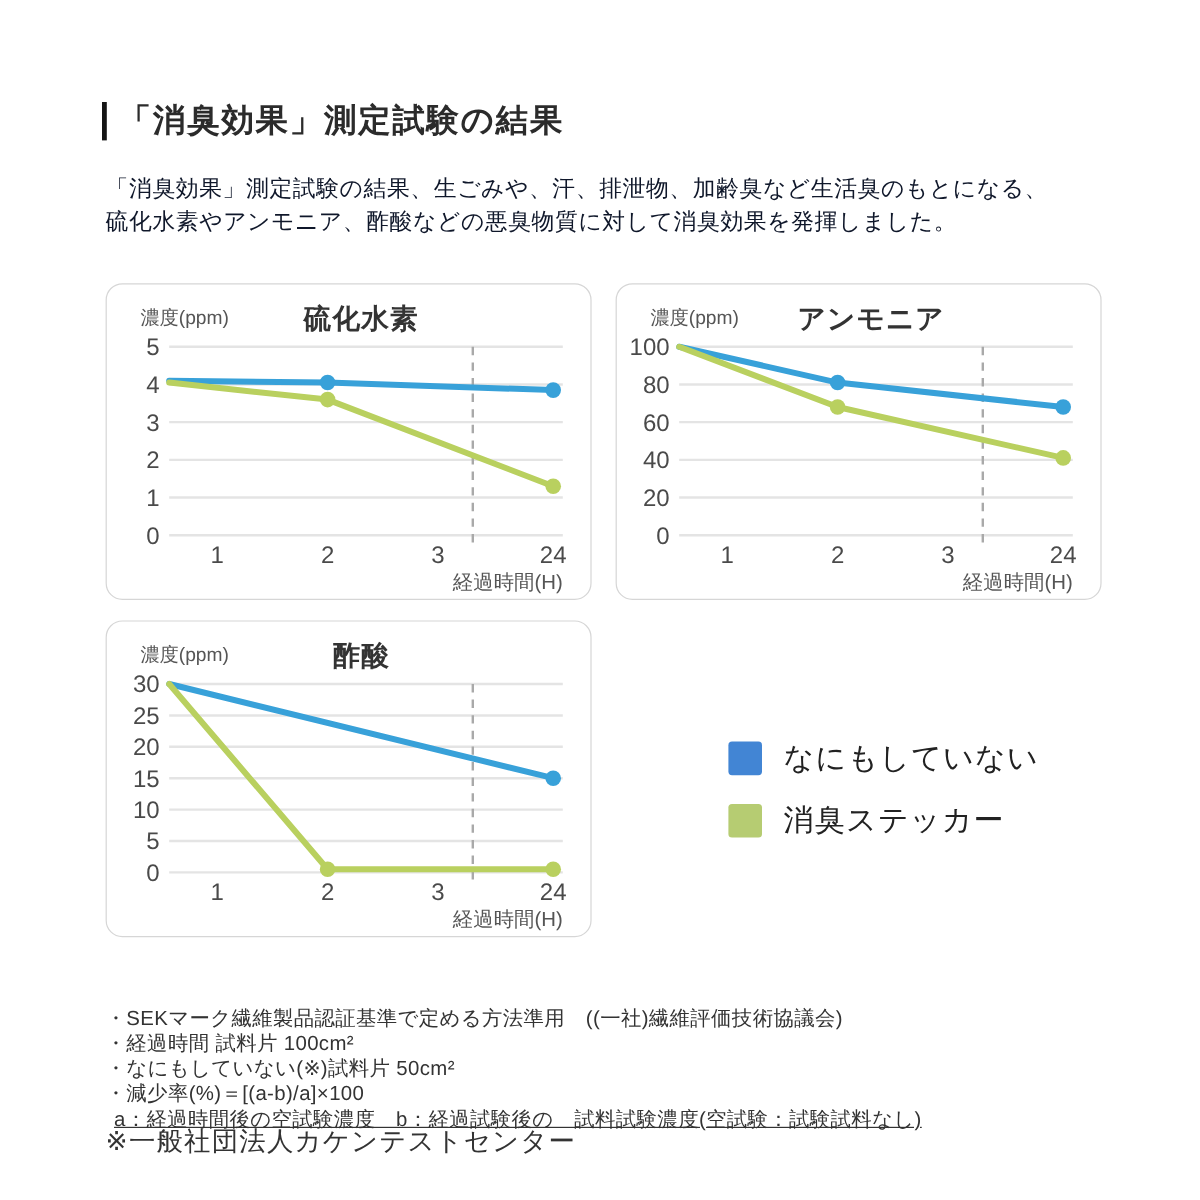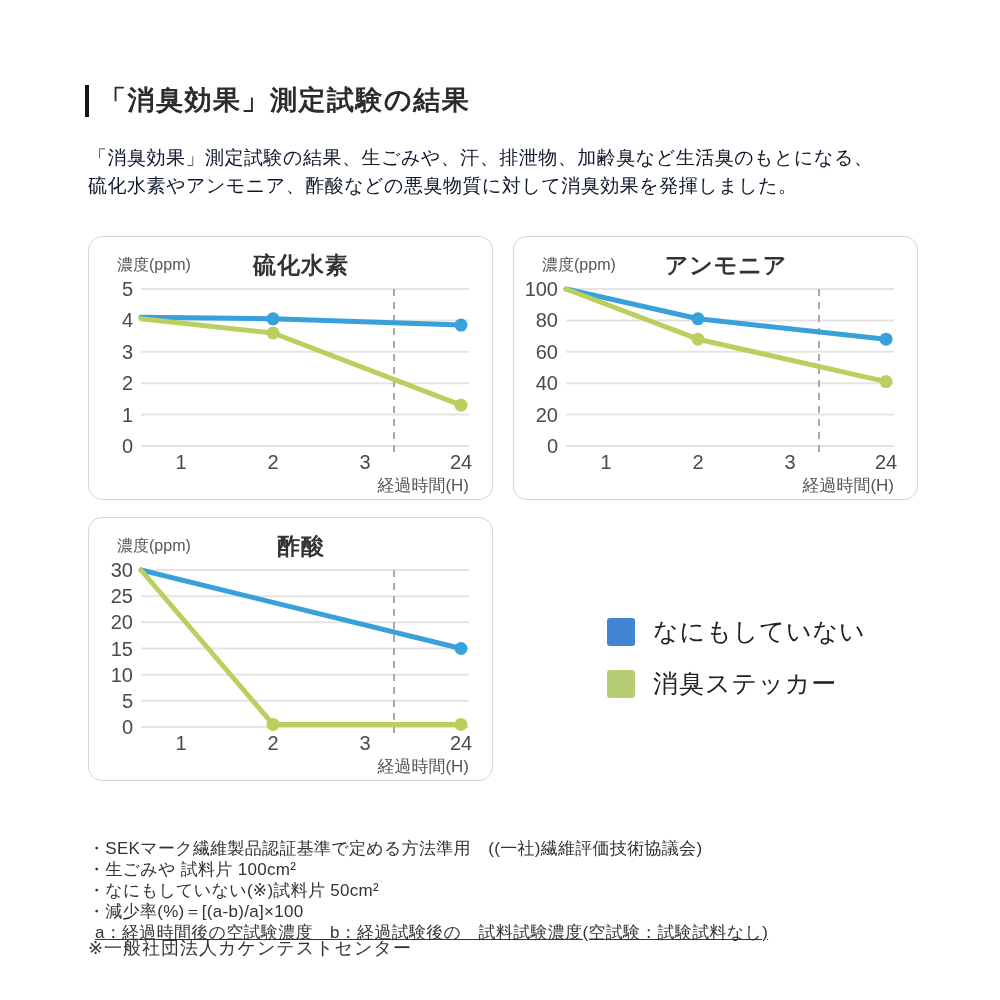--- a/index.html
+++ b/index.html
@@ -17,21 +17,21 @@
               border:1.5px solid #d6d6d6;border-radius:14px;box-sizing:border-box;overflow:hidden;}
 
   .legend{position:absolute;left:607px;top:615px;}
   .legend-item{display:flex;align-items:center;margin-bottom:19px;}
   .legend-swatch{width:28px;height:28px;border-radius:3px;flex:0 0 auto;}
   .legend-label{margin-left:18px;font-size:25px;color:#222;letter-spacing:1px;}
 
   .footnotes{position:absolute;left:88px;top:812px;font-size:17px;line-height:21px;
              color:#333;letter-spacing:0.3px;margin-top:26px;}
   .footnote-line.indent{padding-left:7px;text-decoration:underline;}
-  .kaken-note{position:absolute;left:88px;top:936px;font-size:18px;color:#333;letter-spacing:1px;}
+  .kaken-note{position:absolute;left:88px;top:936px;font-size:22px;color:#333;letter-spacing:1px;}
 </style>
 </head>
 <body>
 
 <div class="page">
 
   <div class="header">
     <span class="title-bar"></span>
     <h1 class="page-title">「消臭効果」測定試験の結果</h1>
   </div>
@@ -139,21 +139,21 @@
       <span class="legend-label">なにもしていない</span>
     </div>
     <div class="legend-item">
       <span class="legend-swatch" style="background: rgb(182, 204, 114);"></span>
       <span class="legend-label">消臭ステッカー</span>
     </div>
   </div>
 
   <div class="footnotes">
     <div class="footnote-line">・SEKマーク繊維製品認証基準で定める方法準用　((一社)繊維評価技術協議会)</div>
-    <div class="footnote-line">・生ごみや 試料片 100cm²</div>
+    <div class="footnote-line">・経過時間 試料片 100cm²</div>
     <div class="footnote-line">・なにもしていない(※)試料片 50cm²</div>
     <div class="footnote-line">・減少率(%)＝[(a-b)/a]×100</div>
     <div class="footnote-line indent">a：経過時間後の空試験濃度　b：経過試験後の　試料試験濃度(空試験：試験試料なし)</div>
   </div>
 
   <div class="kaken-note">※一般社団法人カケンテストセンター</div>
 
 </div>
 
 </body></html>

